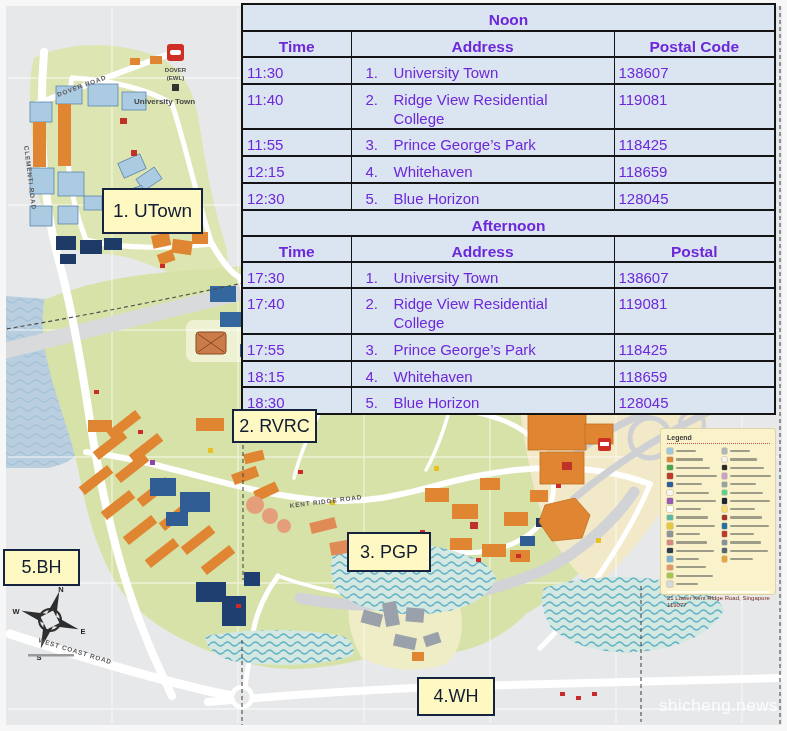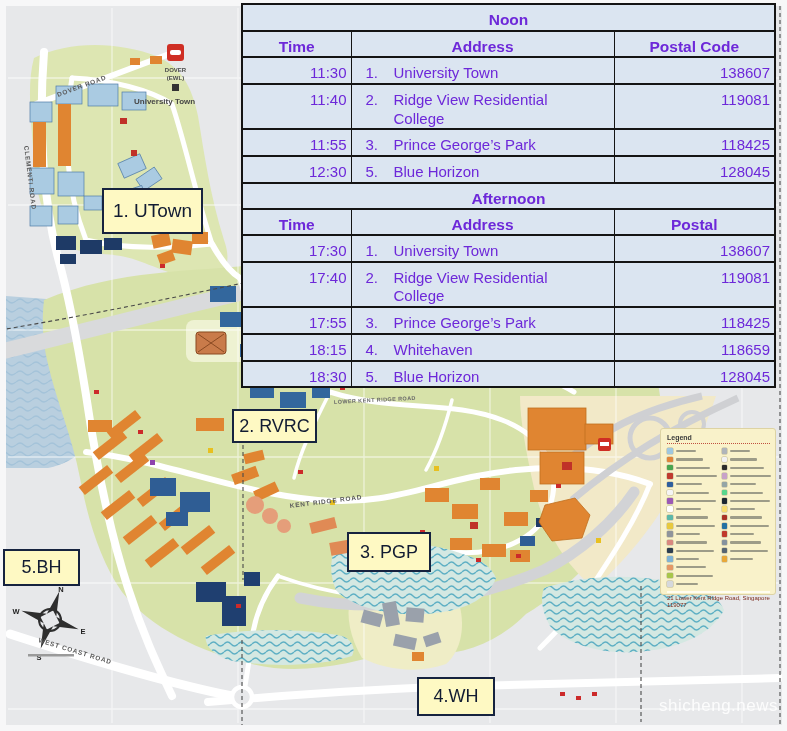--- a/index.html
+++ b/index.html
@@ -8,21 +8,21 @@
   .stage svg{position:absolute;left:0;top:0;}
 
   
   .sched{position:absolute;left:241px;top:3px;width:533px;border-collapse:collapse;
          table-layout:fixed;background:#dbe5f1;border:2.5px solid #141414;}
   .sched td{border:1.5px solid #141414;border-top-width:2px;border-bottom-width:2px;
             font-size:15px;color:#6d28d9;padding:6px 4px 0 4px;vertical-align:top;
             overflow:hidden;}
   .sched tr.sec td,.sched tr.hdr td{font-weight:700;text-align:center;font-size:15.5px;}
   .h27{height:27px}.h26{height:26px}.h25{height:15px}.h42{height:36px}.h43{height:43px}
-  td.t,td.p{text-align:right;margin-left:19px;}
+  td.t,td.p{text-align:left;margin-left:19px;}
   td.a{padding-left:14px;}
   td.a .num{display:inline-block;width:28px;}
   td.a .nm{display:inline-block;vertical-align:top;width:172px;line-height:1.25;}
 
   
   .mlabel{position:absolute;background:#fef9c3;border:2px solid #16233f;color:#121c33;
           display:flex;align-items:center;justify-content:center;font-size:18px;
           box-sizing:border-box;}
   .lb-utown{left:102px;top:188px;width:101px;height:46px;font-size:19px;}
   .lb-rvrc {left:232px;top:409px;width:85px;height:34px;}
@@ -372,20 +372,25 @@
   <tr class="h42">
     <td class="t">11:40</td>
     <td class="a"><span class="num">2.</span><span class="nm">Ridge View Residential College</span></td>
     <td class="p">119081</td>
   </tr>
   <tr class="h26">
     <td class="t">11:55</td>
     <td class="a"><span class="num">3.</span><span class="nm">Prince George’s Park</span></td>
     <td class="p">118425</td>
   </tr>
+  <tr class="h26">
+    <td class="t">12:15</td>
+    <td class="a"><span class="num">4.</span><span class="nm">Whitehaven</span></td>
+    <td class="p">118659</td>
+  </tr>
   <tr class="h25">
     <td class="t">12:30</td>
     <td class="a"><span class="num">5.</span><span class="nm">Blue Horizon</span></td>
     <td class="p">128045</td>
   </tr>
   <tr class="sec h26">
           <td colspan="3">Afternoon</td>
         </tr>
   <tr class="hdr h25">
     <td>Time</td>

